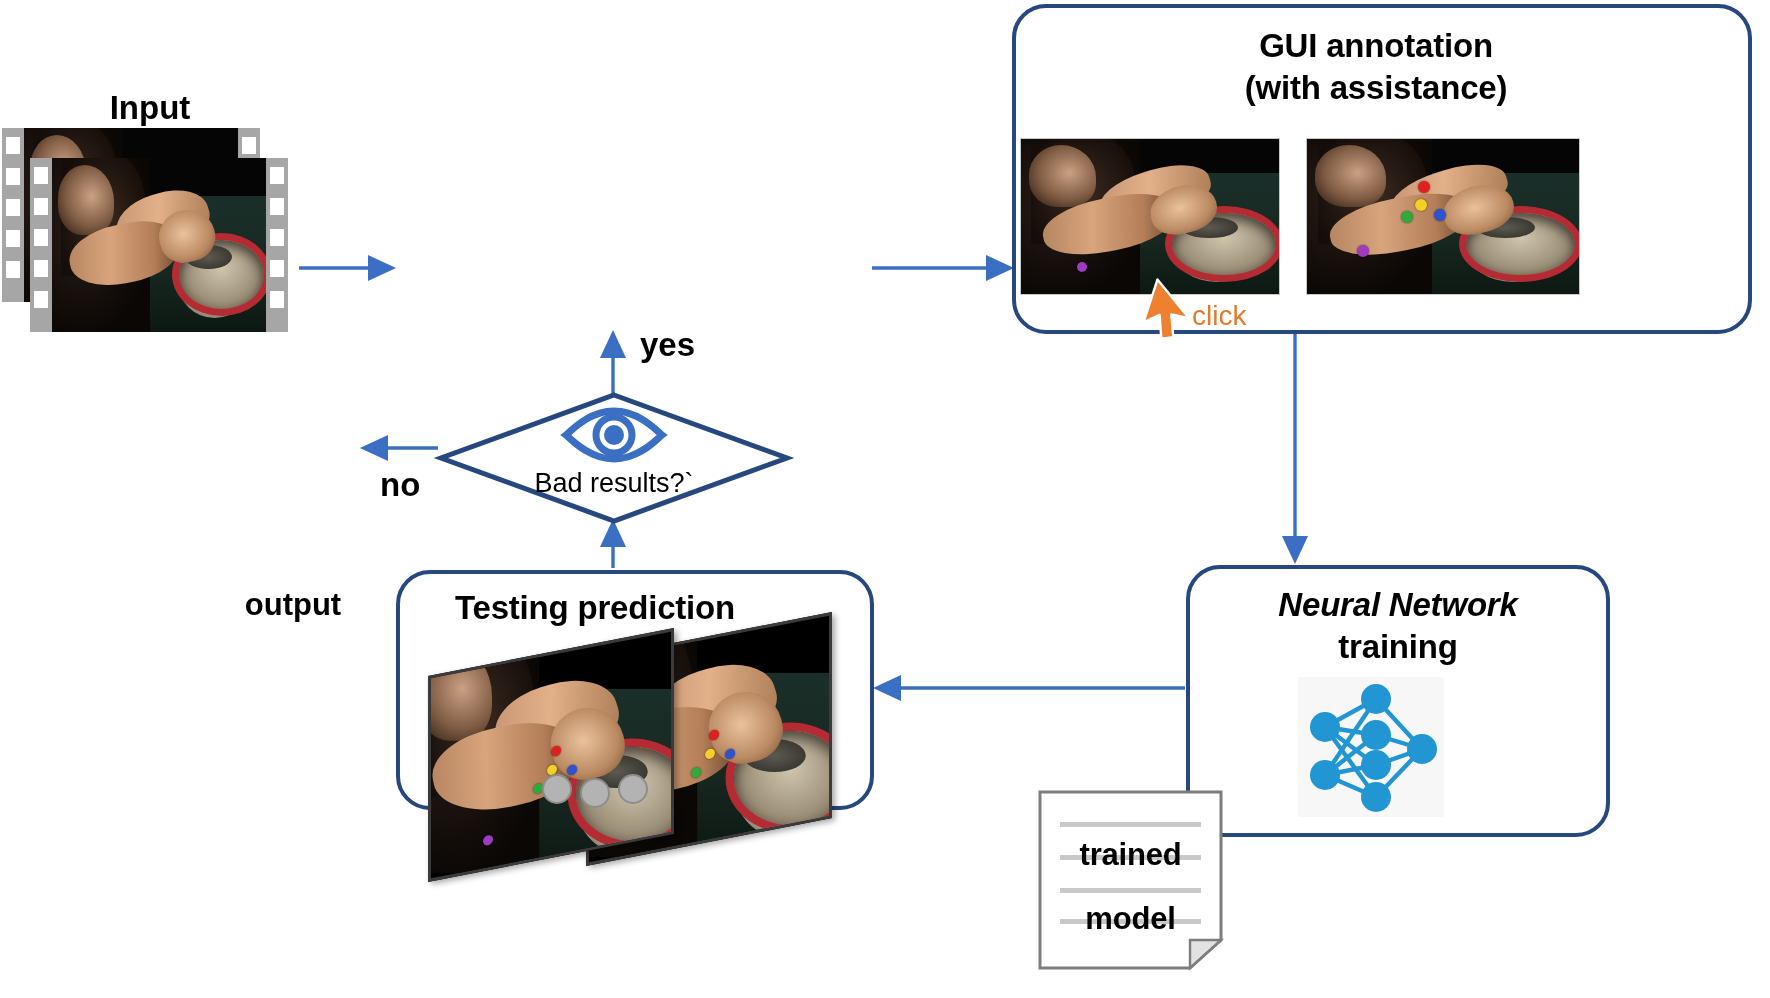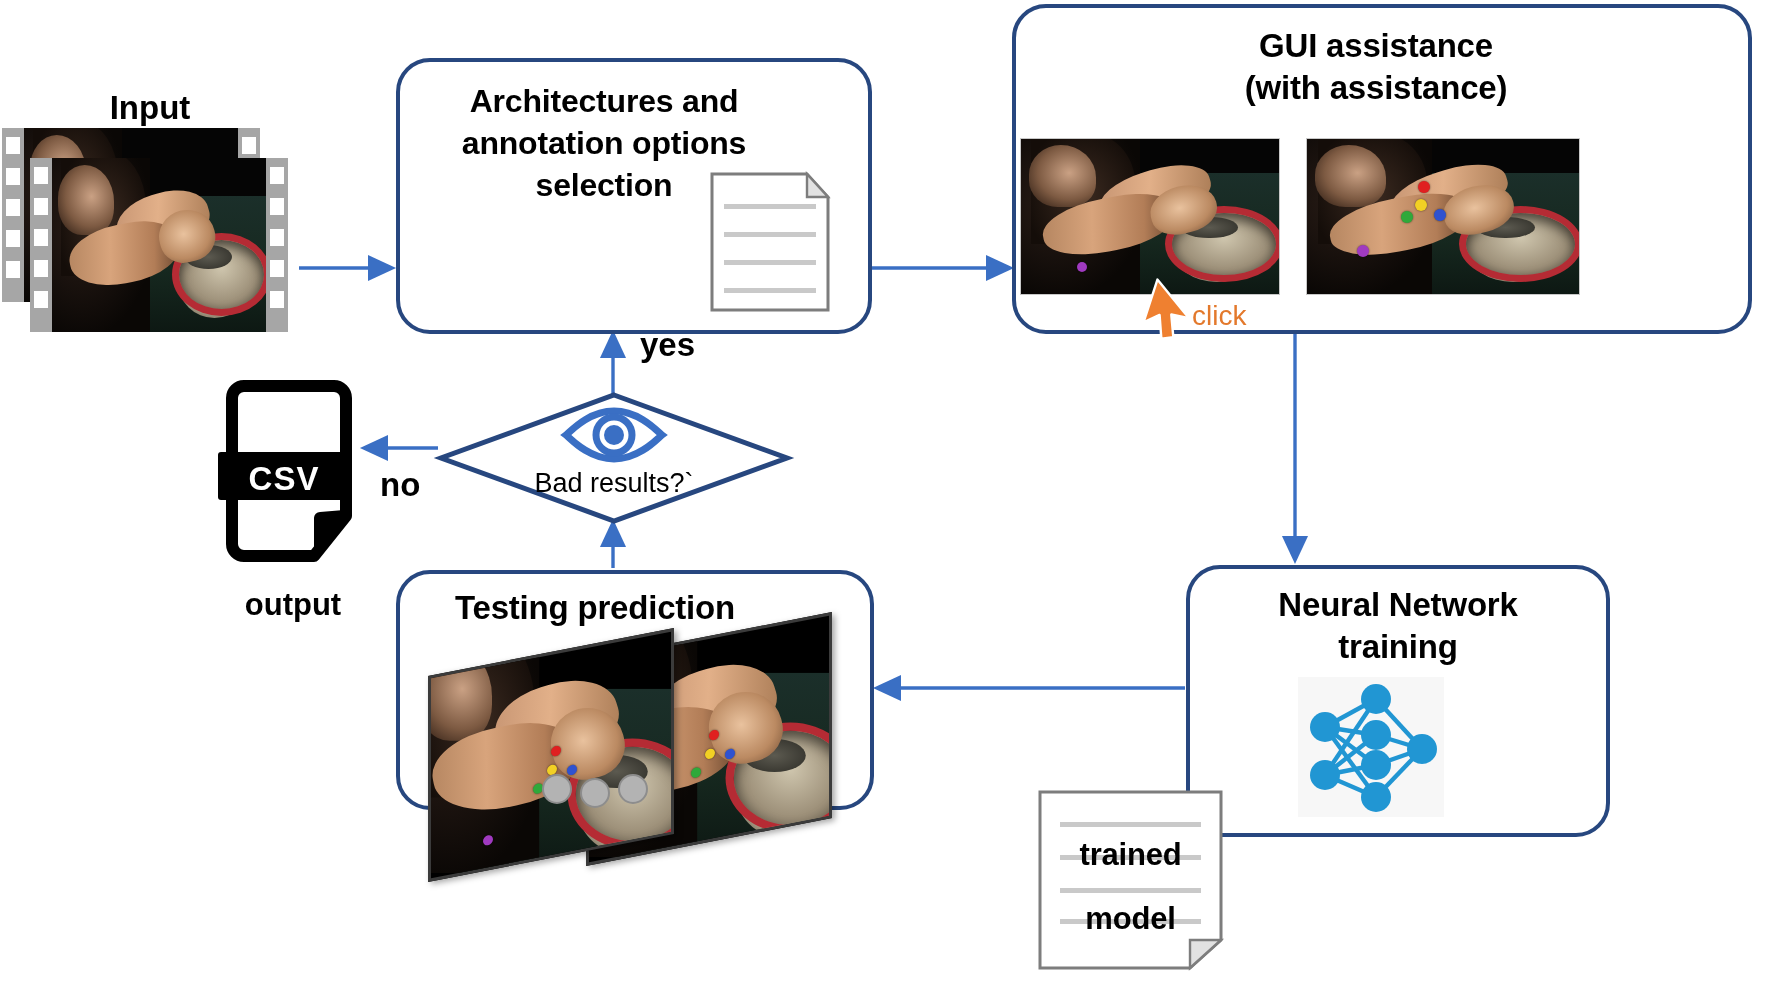--- a/index.html
+++ b/index.html
@@ -179,39 +179,23 @@
             <div class="sc-forearm"></div>
           <div class="sc-bowlbase"></div>
             <div class="sc-bowl"></div>
           <div class="sc-food"></div>
             <div class="sc-hand"></div>
         </div>
       </div>
     </div>
   </div>
 
-  <div class="procbox" style="left:396px;top:58px;width:476px;height:276px;">
-    <div class="boxtitle" style="left:-30px;top:20px;font-size:32px;">Architectures and</div>
-    <div class="boxtitle" style="left:-30px;top:62px;font-size:32px;">annotation options</div>
-    <div class="boxtitle" style="left:-30px;top:104px;font-size:32px;">selection</div>
-
-    <div class="docicon" style="left:310px;top:110px;width:120px;height:140px;">
-      <svg width="120" height="140" viewBox="0 0 120 140">
-        <path d="M2,2 H97 L118,25 V138 H2 Z" fill="#ffffff" stroke="#7d7d7d" stroke-width="3"></path>
-        <path d="M97,2 L97,25 L118,25 Z" fill="#e2e2e2" stroke="#7d7d7d" stroke-width="2.4"></path>
-      </svg>
-      <div class="docline" style="top:32px;"></div>
-      <div class="docline" style="top:60px;"></div>
-      <div class="docline" style="top:88px;"></div>
-      <div class="docline" style="top:116px;"></div>
-    </div>
-  </div>
 
   <div class="procbox" style="left:1012px;top:4px;width:740px;height:330px;">
-    <div class="boxtitle" style="left:140px;top:18px;width:440px;font-size:33px;">GUI assistance</div>
+    <div class="boxtitle" style="left:140px;top:18px;width:440px;font-size:33px;">GUI annotation</div>
     <div class="boxtitle" style="left:140px;top:60px;width:440px;font-size:33px;">(with assistance)</div>
 
     <div class="photo" style="left:4px;top:130px;width:258px;height:155px;border:1px solid #c8c8c8;">
       <div class="scene">
         <div class="sc-table"></div>
           <div class="sc-dark"></div>
         <div class="sc-torso"></div>
           <div class="sc-shoulder"></div>
         <div class="sc-upperarm"></div>
           <div class="sc-forearm"></div>
@@ -245,21 +229,21 @@
   </div>
 
   <div class="abs" style="left:1138px;top:283px;width:64px;height:62px;">
     <svg width="64" height="62" viewBox="0 0 64 62">
       <path d="M4,2 L4,47 L17,35 L26,57 L37,52 L28,31 L46,29 Z" fill="#ef8030" stroke="#ffffff" stroke-width="2.4" stroke-linejoin="round" transform="translate(6,0) rotate(18 26 29)"></path>
     </svg>
   </div>
   <div class="clicklabel" style="left:1192px;top:300px;">click</div>
 
   <div class="procbox" style="left:1186px;top:565px;width:424px;height:272px;">
-    <div class="boxtitle" style="top:16px;font-size:33px;">Neural Network</div>
+    <div class="boxtitle" style="top:16px;font-size:33px;font-style:italic;">Neural Network</div>
     <div class="boxtitle" style="top:58px;font-size:33px;">training</div>
 
     <div class="nnbox" style="left:108px;top:108px;width:146px;height:140px;">
       <svg width="146" height="140" viewBox="0 0 146 140">
         <g stroke="#2196d3" stroke-width="4.4" fill="none">
           <line x1="27" y1="50" x2="78" y2="22"></line>
           <line x1="27" y1="50" x2="78" y2="58"></line>
           <line x1="27" y1="50" x2="78" y2="88"></line>
           <line x1="27" y1="50" x2="78" y2="120"></line>
           <line x1="27" y1="98" x2="78" y2="22"></line>
@@ -356,25 +340,15 @@
         <circle cx="50" cy="29" r="18" fill="none" stroke="#3a6fc4" stroke-width="7"></circle>
         <circle cx="50" cy="29" r="10" fill="#3a6fc4"></circle>
       </svg>
     </div>
     <div class="diamond-label" style="top:76px;">Bad results?`</div>
   </div>
 
   <div class="edgelabel" style="left:640px;top:326px;font-size:33px;">yes</div>
   <div class="edgelabel" style="left:380px;top:466px;font-size:33px;">no</div>
 
-  <div class="csvicon" style="left:222px;top:384px;width:140px;height:176px;">
-    <svg width="140" height="176" viewBox="0 0 140 176">
-      <path d="M10,14 a12,12 0 0 1 12,-12 H112 a12,12 0 0 1 12,12 V132 L92,172 H22 a12,12 0 0 1 -12,-12 Z" fill="#ffffff" stroke="#000000" stroke-width="12" stroke-linejoin="round"></path>
-      <path d="M124,128 L124,136 L96,168 L88,168 Z" fill="#000000"></path>
-      <path d="M122,126 L92,170 L92,134 a6,6 0 0 1 6,-6 Z" fill="#000000"></path>
-    </svg>
-    <div class="abs" style="left:-4px;top:68px;width:132px;height:48px;background:#000000;border-radius:3px;">
-      <div class="csvtext" style="top:8px;font-size:33px;">CSV</div>
-    </div>
-  </div>
   <div class="caption" style="left:178px;top:586px;width:230px;font-size:31px;">output</div>
 
 </div>
 
 </body></html>

